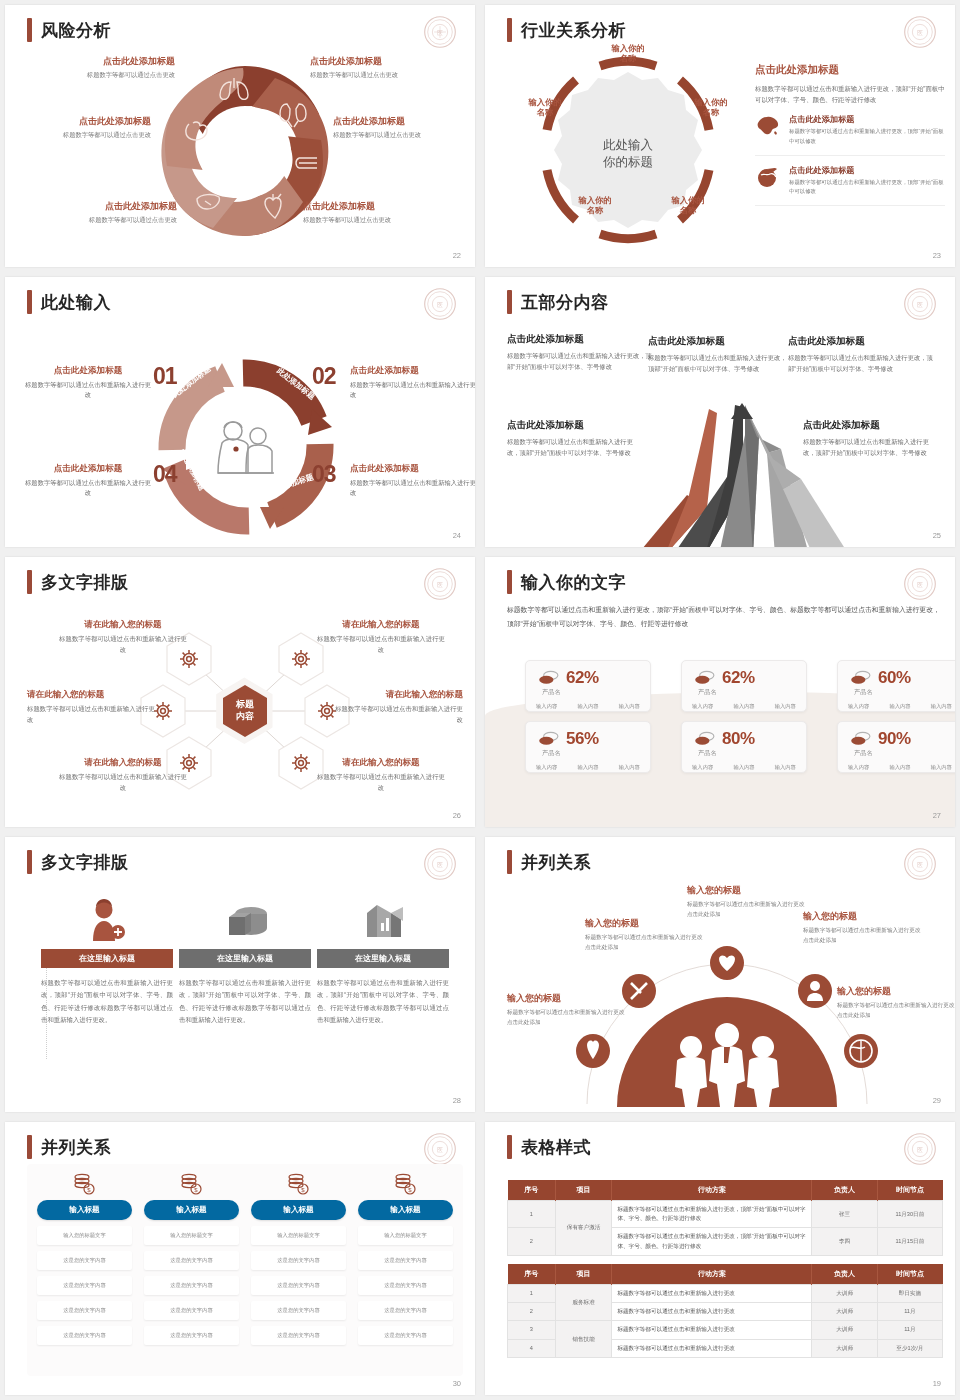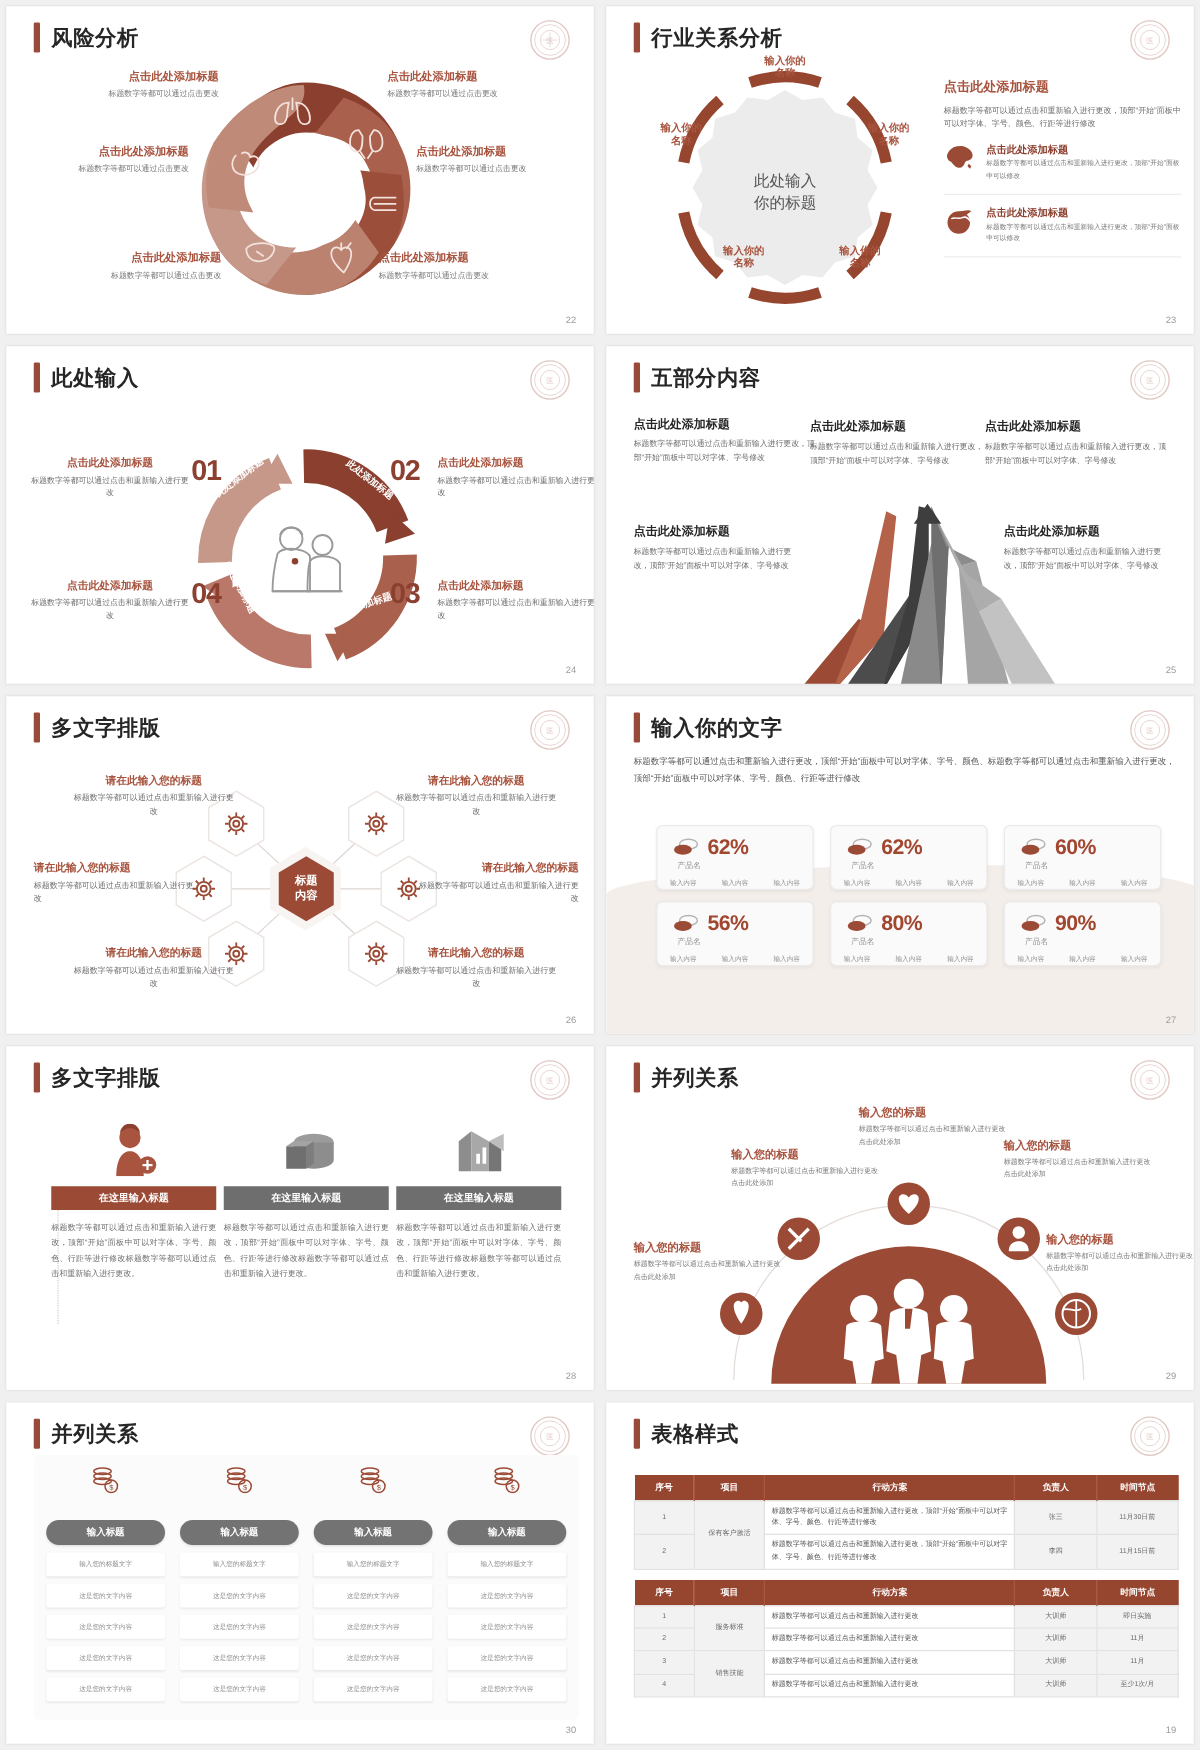--- a/index.html
+++ b/index.html
@@ -76,21 +76,21 @@
 
   
   .s26-blk{ position:absolute; width:132px; }
   .s26-blk .t{ font-size:8.6px; font-weight:bold; color:#a8543f; white-space:nowrap;}
   .s26-blk .d{ font-size:6.4px; color:#6d6d6d; line-height:1.7; margin-top:3px; }
   .s26-blk.r{ text-align:right;}
 
   
   .s27-lead{ position:absolute; left:22px; top:46px; width:435px; font-size:6.8px; color:#555; line-height:2.1;}
   .s27-grid{ position:absolute; left:40px; top:103px; width:404px;
-     display:grid; grid-template-columns:repeat(3,126px); grid-template-rows:52px 52px; gap:9px 13px;}
+     display:grid; grid-template-columns:repeat(3,126px); grid-template-rows:52px 52px; gap:9px 30px;}
   .s27-card{ background:#fbfafa; border:1px solid #eceaea; border-radius:5px;
      box-shadow:0 1px 3px rgba(0,0,0,.05); position:relative; }
   .s27-top{ display:flex; align-items:center; gap:6px; padding:7px 0 0 12px;}
   .s27-pill{ width:22px; height:16px;}
   .s27-pct{ font-size:17px; font-weight:bold; color:#a1462f; letter-spacing:-.5px;}
   .s27-name{ font-size:6.2px; color:#8e8e8e; margin:0 0 0 16px;}
   .s27-row{ display:flex; justify-content:space-around; font-size:5.3px; color:#8e8e8e; margin-top:6px;}
 
   
   .s28-col{ position:absolute; width:132px; top:50px; }
@@ -104,22 +104,22 @@
   .s29-blk{ position:absolute; width:118px; }
   .s29-blk .t{ font-size:9px; font-weight:bold; color:#a8543f; white-space:nowrap;}
   .s29-blk .d{ font-size:5.6px; color:#7a7a7a; line-height:1.75; margin-top:3px;}
 
   
   .s30-wrap{ position:absolute; left:22px; top:42px; width:436px; height:212px;
      background:#fcfbfb; border-radius:4px; }
   .s30-cols{ display:flex; gap:12px; padding:8px 10px 0 10px;}
   .s30-col{ flex:1; }
   .s30-coin{ height:24px; display:flex; align-items:center; justify-content:center;}
-  .s30-pill{ background:#737373; color:#fff; font-size:7.6px; font-weight:bold;
-     text-align:center; border-radius:11px; padding:5px 12px; margin-top:20px;
+  .s30-pill{ background:#0369a1; color:#fff; font-size:7.6px; font-weight:bold;
+     text-align:center; border-radius:11px; padding:5px 12px; margin-top:4px;
      box-shadow:0 1px 2px rgba(0,0,0,.12);}
   .s30-cell{ background:#fff; border-radius:2px; margin-top:6px; padding:6px 0;
      text-align:center; font-size:5.3px; color:#8c8c8c; box-shadow:0 1px 2px rgba(0,0,0,.07);}
 
   
   .tbl{ position:absolute; left:22px; width:436px; border-collapse:collapse;
      font-size:5.6px; color:#555; }
   .tbl th{ background:#96452f; color:#fff; font-size:7px; font-weight:bold;
      padding:5px 2px; text-align:center; border-right:1px solid #a8573f;}
   .tbl th:last-child{ border-right:none;}

